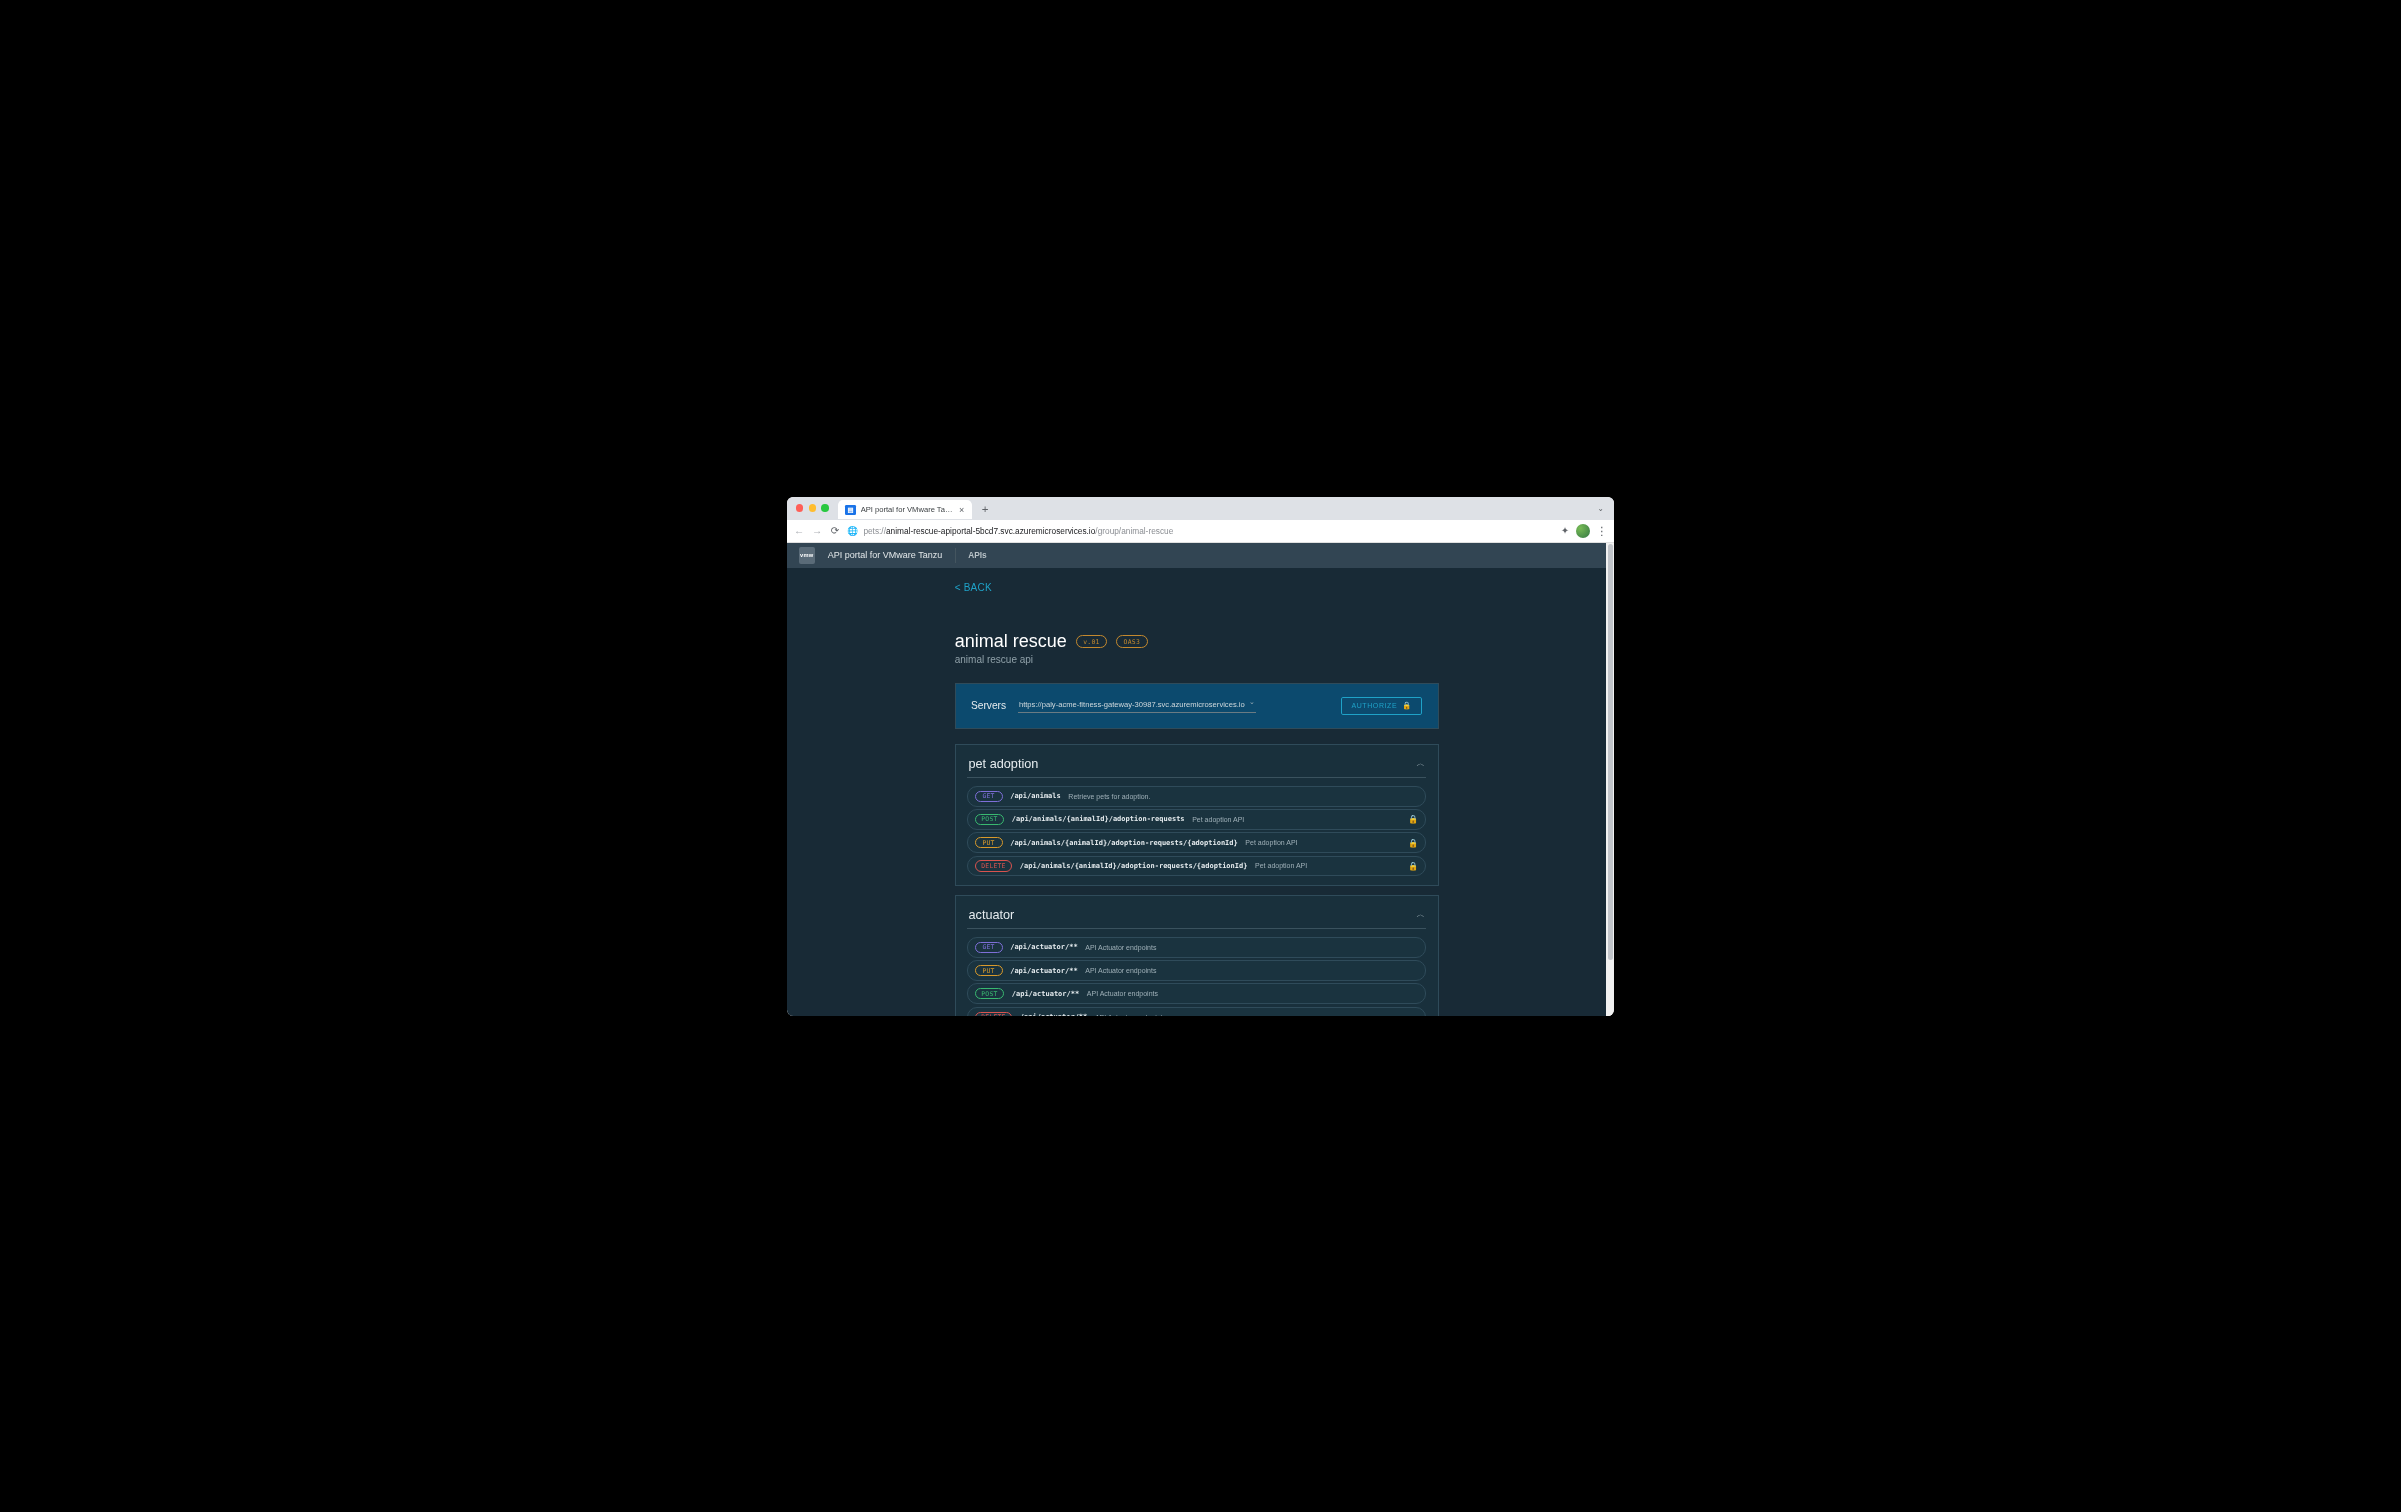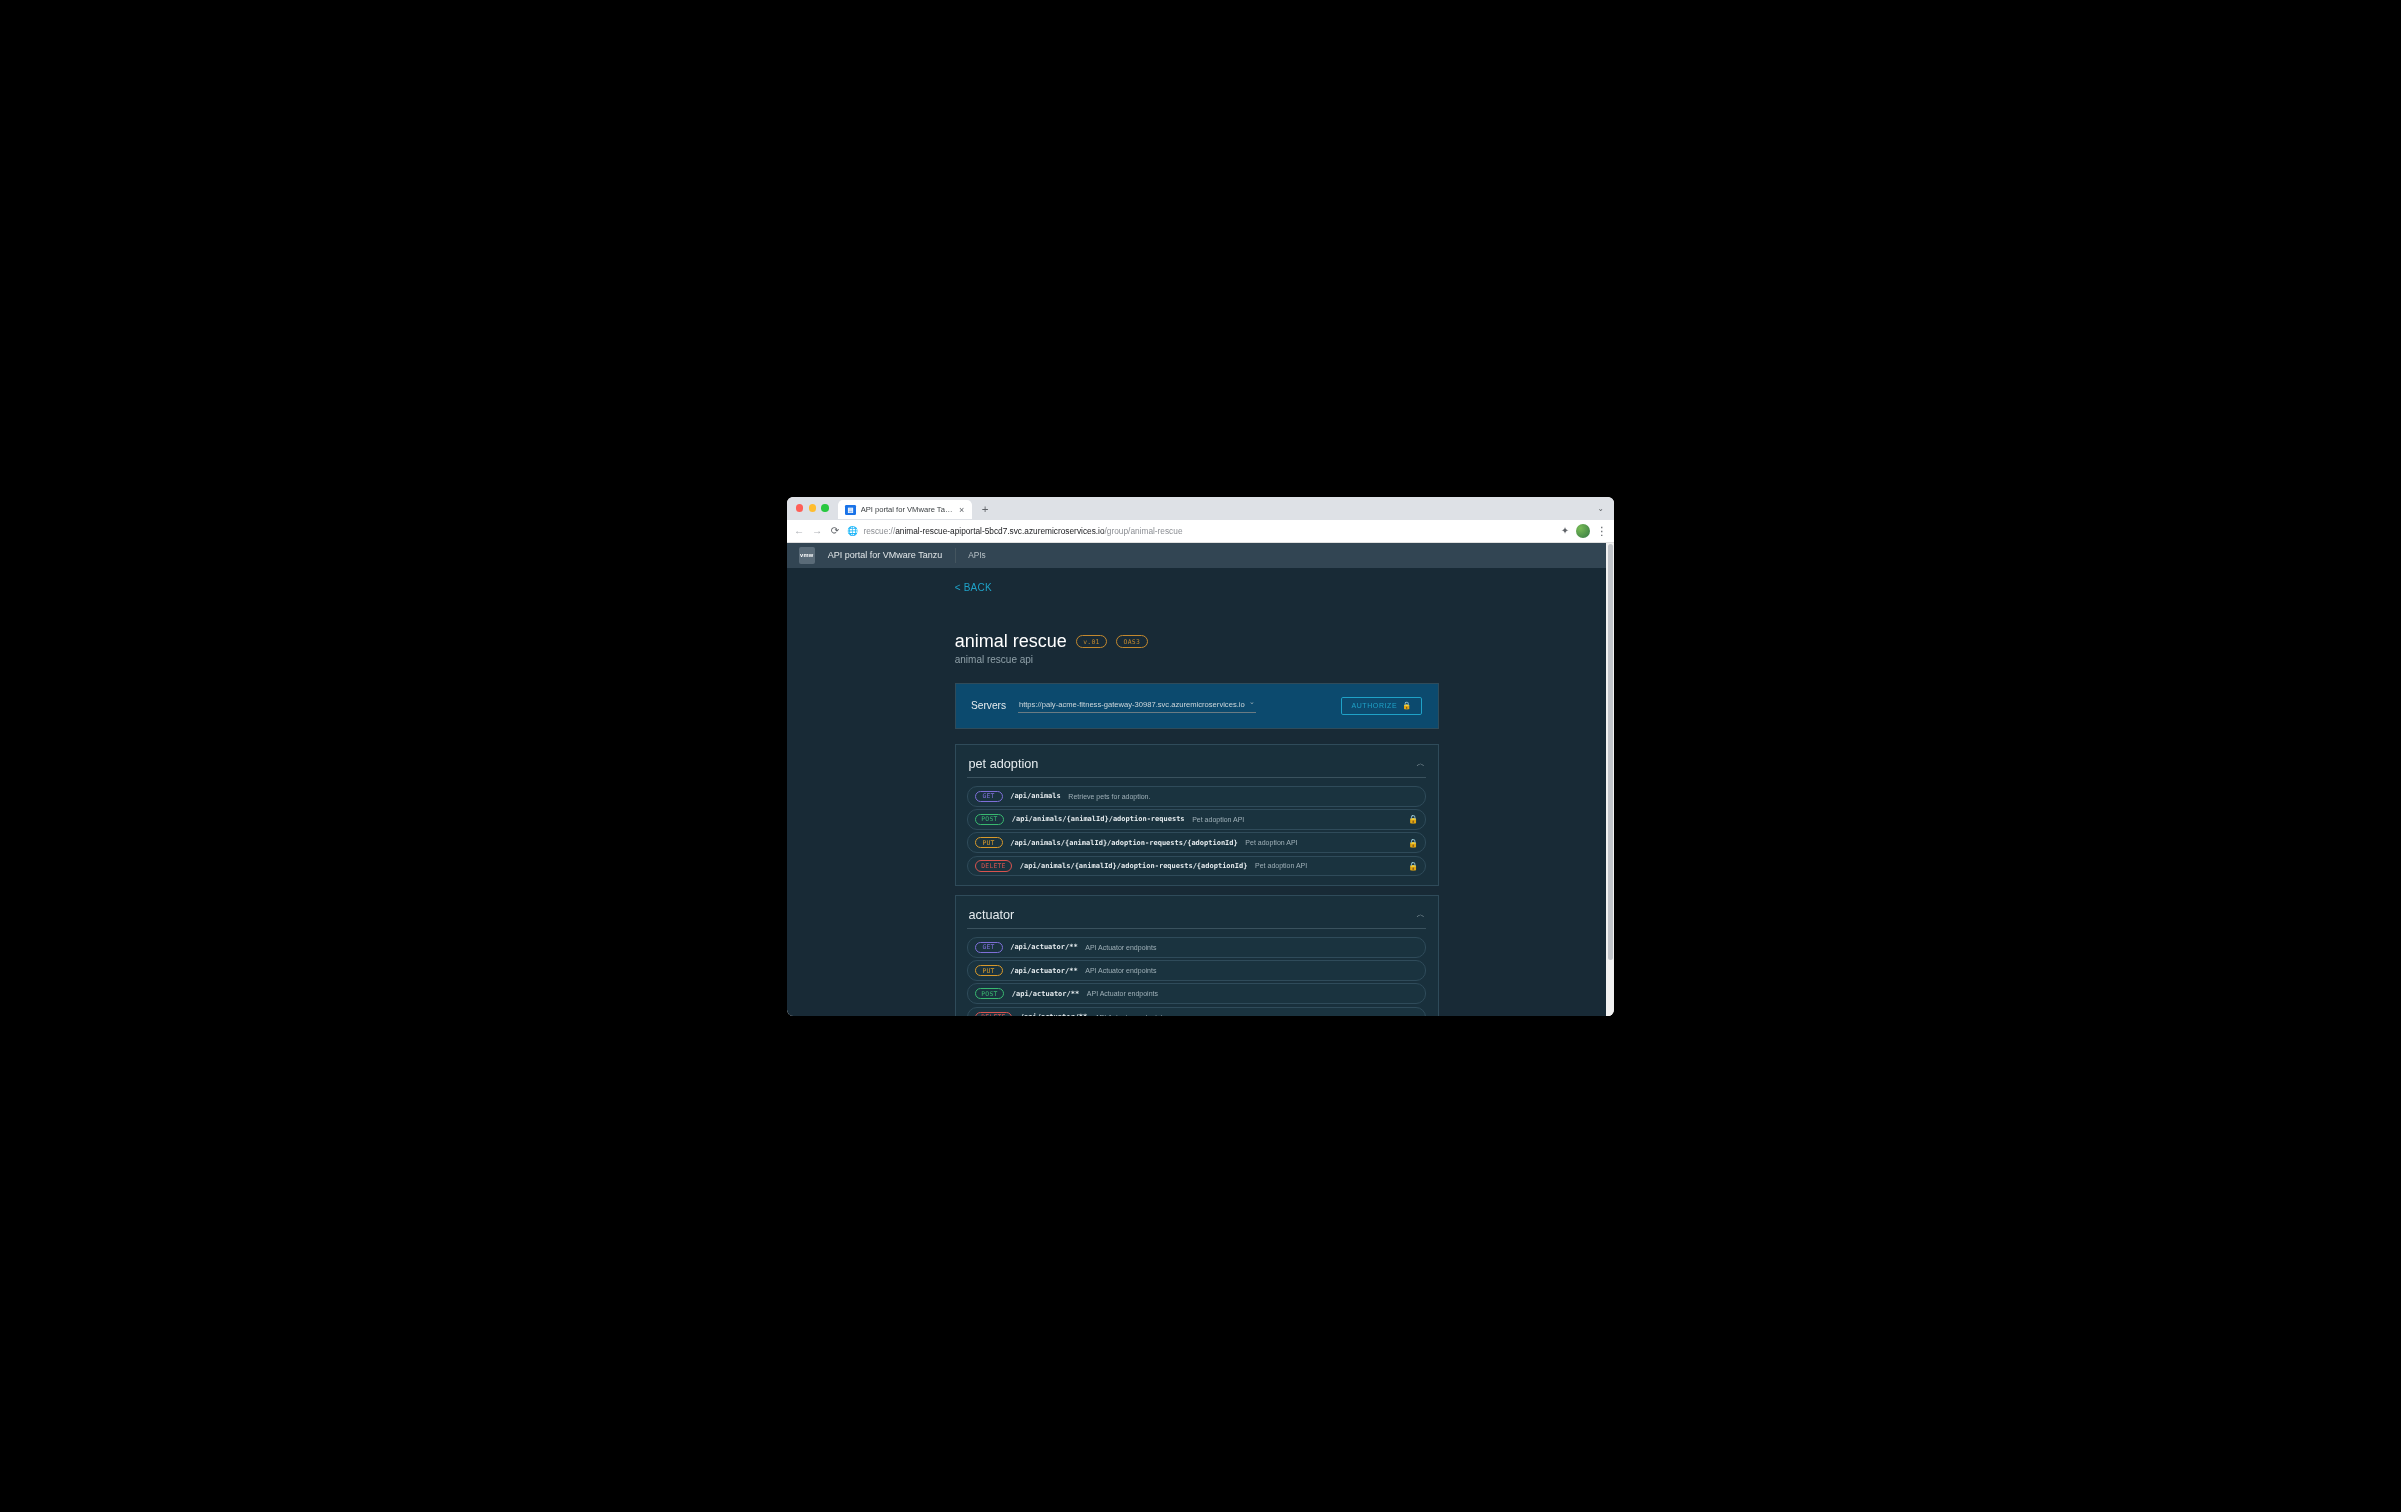--- a/index.html
+++ b/index.html
@@ -135,21 +135,21 @@
   }
   .vmw-badge {
     width:16.6px;height:16.6px;border-radius:1.9px;
     background:#5a6b78;
     display:flex;align-items:center;justify-content:center;
     font-size:5.7px;font-weight:700;color:#fff;letter-spacing:0.3px;
   }
   .app-header-sep {
     width:0.6px;height:15.3px;background:#44555f;
   }
-  .app-header .apis { color:#b9c3c8; font-size:8.3px; }
+  .app-header .apis { color:#b9c3c8; font-size:8.3px;font-weight:bold; }
 
   
   .content {
     max-width: 484px;
     margin: 0 auto;
     padding: 14px 0 25.5px;
   }
   .back-link {
     color:#1fa2c8;
     font-size:10px;
@@ -270,21 +270,21 @@
       <div class="tab-collapse">⌄</div>
     </div>
 
     <div class="toolbar">
       <span class="tb-icon disabled">←</span>
       <span class="tb-icon disabled">→</span>
       <span class="tb-icon">⟳</span>
       <div class="addr">
         <span class="globe">🌐</span>
         <span>
-          <span class="url-rest">rescue://</span><span class="url-host">animal-rescue-apiportal-5bcd7.svc.azuremicroservices.io</span><span class="url-rest">/group/animal-rescue</span>
+          <span class="url-rest">pets://</span><span class="url-host">animal-rescue-apiportal-5bcd7.svc.azuremicroservices.io</span><span class="url-rest">/group/animal-rescue</span>
         </span>
       </div>
       <span class="ext-icon">✦</span>
       <div class="avatar"></div>
       <span class="kebab">⋮</span>
     </div>
 
     <div class="viewport">
       <div class="app">
 

